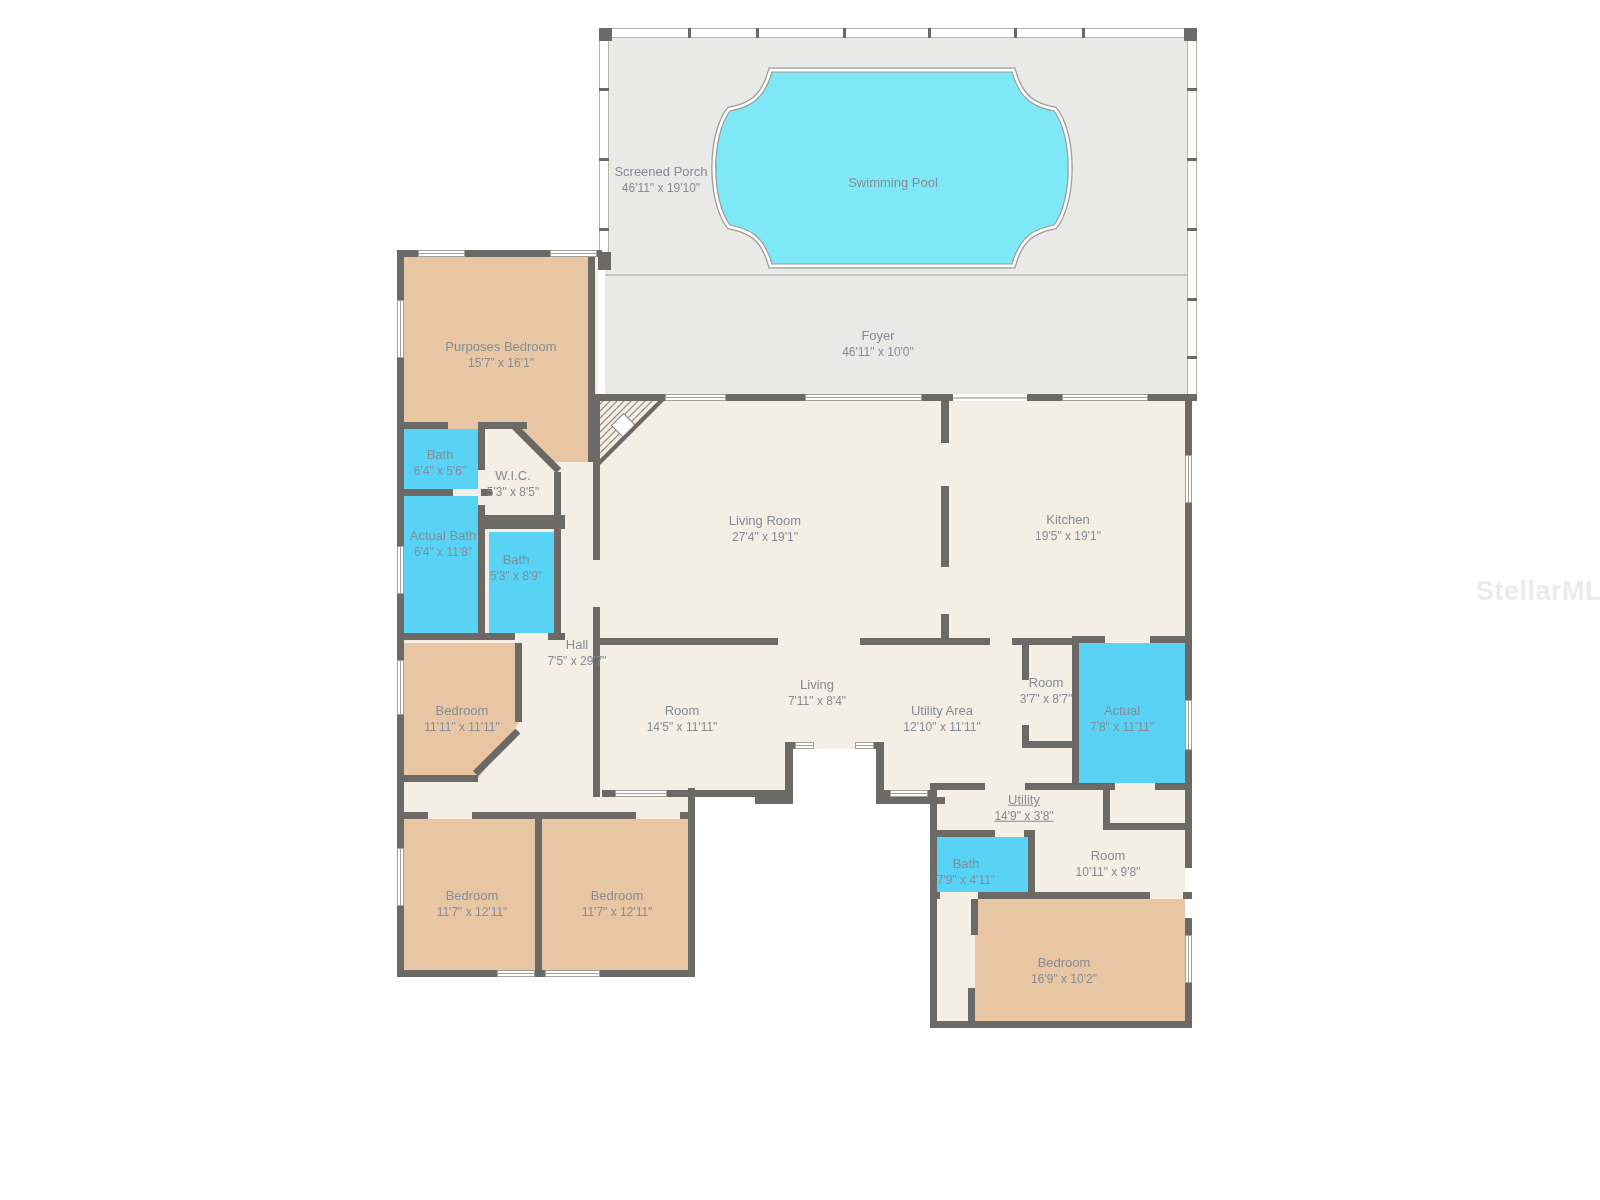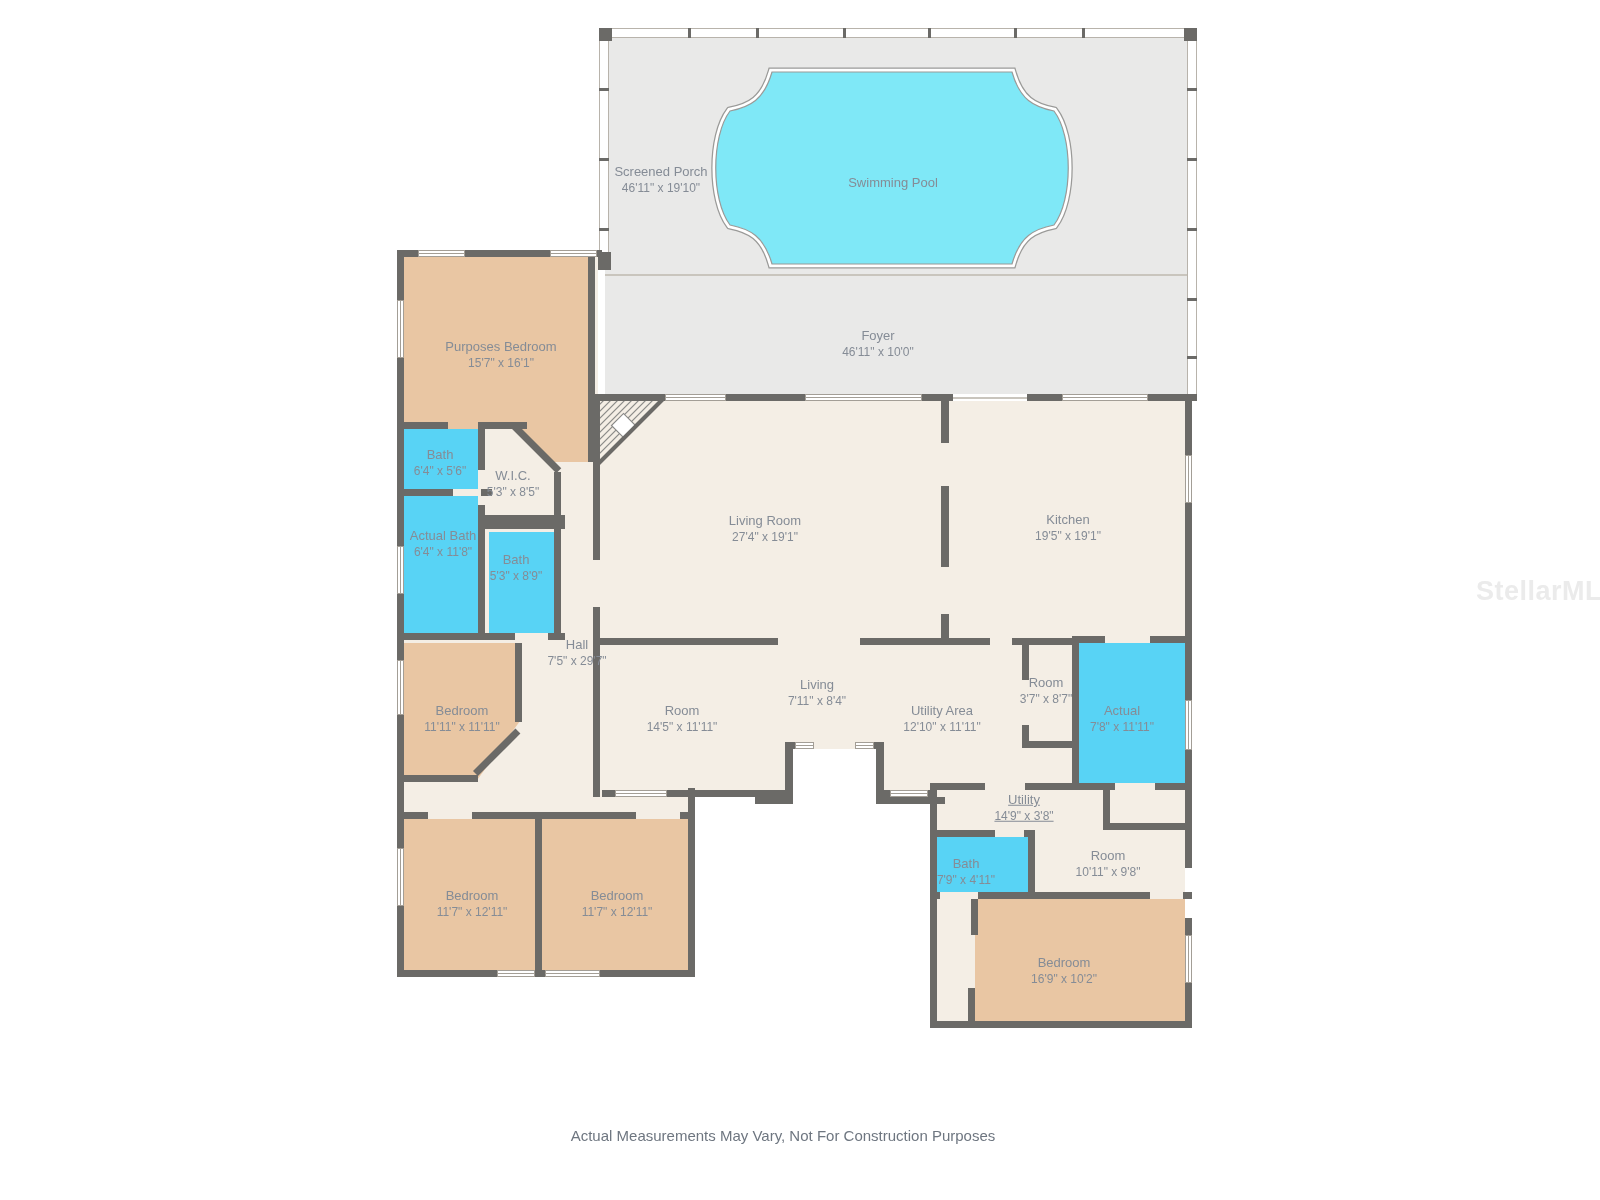--- a/index.html
+++ b/index.html
@@ -287,15 +287,14 @@
   <div class="lbl" style="left:617px;top:904px;">
     <div>Bedroom</div>
       <div class="dims">11'7" x 12'11"</div>
   </div>
   <div class="lbl" style="left:1064px;top:971px;">
     <div>Bedroom</div>
       <div class="dims">16'9" x 10'2"</div>
   </div>
 
   <div class="watermark">StellarMLS</div>
-  <div class="disclaimer">Actual Measurements May Vary, Not For Construction Purposes</div>
 
 </div>
 
 </body></html>

